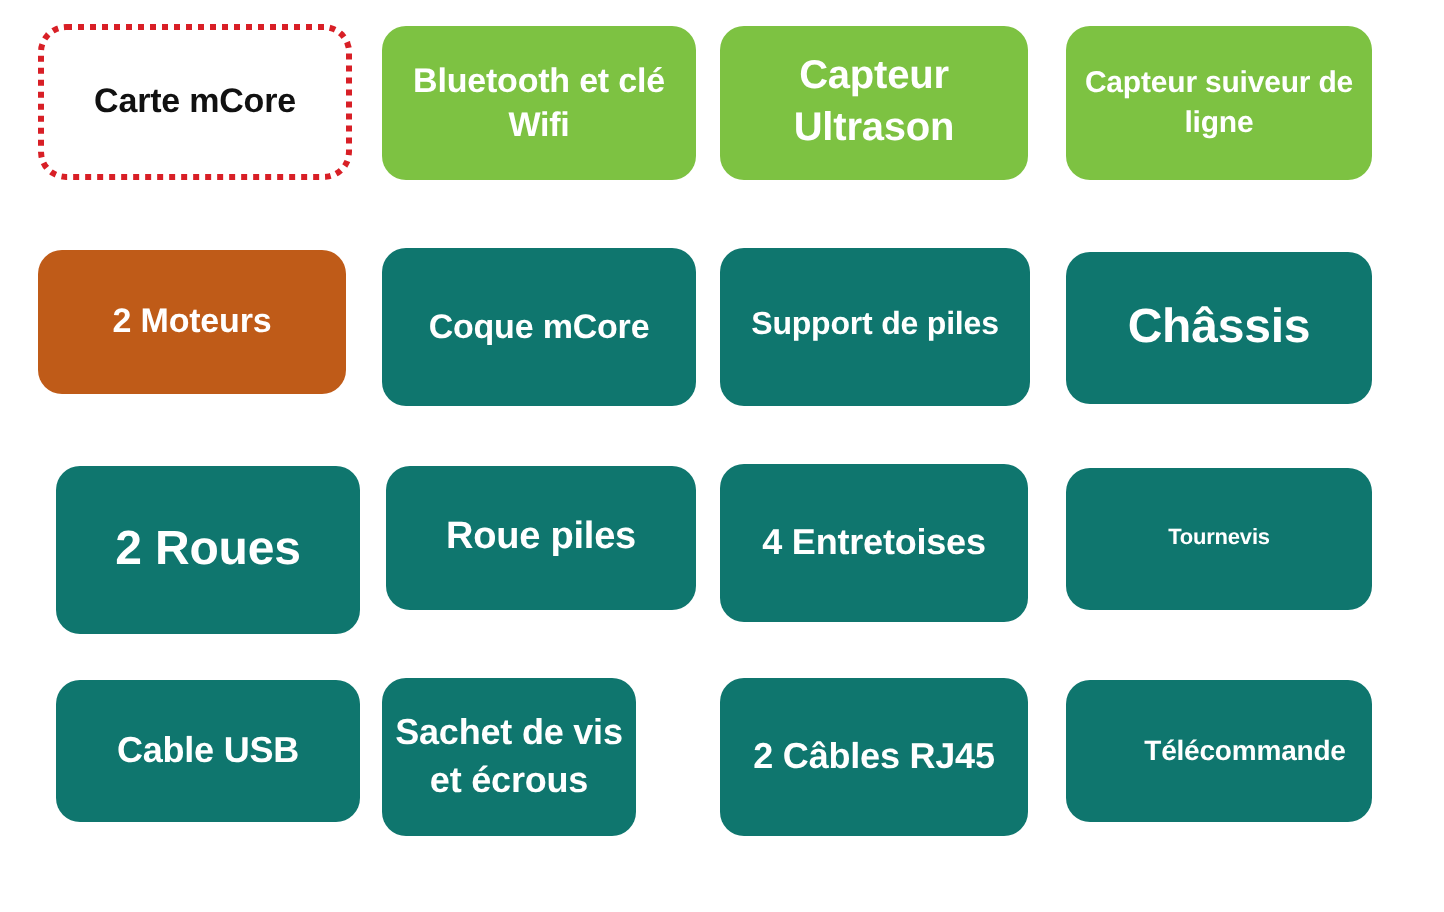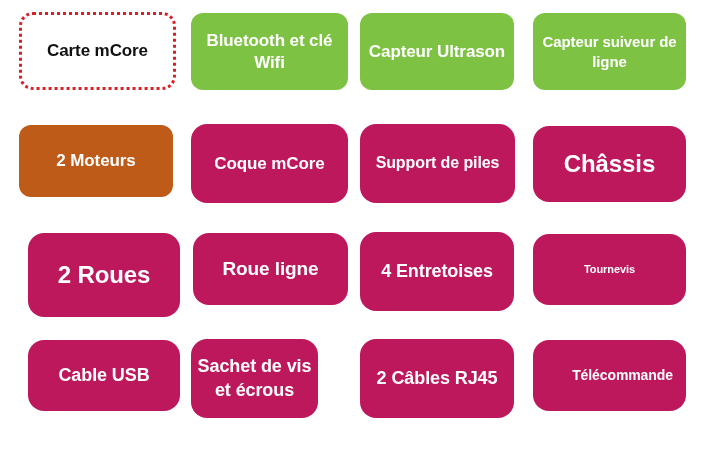--- a/index.html
+++ b/index.html
@@ -25,23 +25,22 @@
     justify-content: center;
     text-align: center;
     border-radius: 12px;
     font-weight: bold;
     line-height: 1.28;
     box-sizing: border-box;
     padding: 2px 6px;
     letter-spacing: -0.1px;
   }
   .card-dark {
-    background: #be185d;
+    background: #0f766e;
     color: #ffffff;
-    border-radius: 16px;
   }
   .card-green {
     background: #7dc242;
     color: #ffffff;
   }
   .card-orange {
     background: #bf5b18;
     color: #ffffff;
   }
   .card-outline {
@@ -58,21 +57,21 @@
 </head>
 <body>
 
 <div id="board">
     <div class="card card-outline" style="left: 19px; top: 12px; width: 157px; height: 78px; font-size: 17px;">
       <span>Carte mCore</span>
     </div>
     <div class="card card-green" style="left: 191px; top: 13px; width: 157px; height: 77px; font-size: 17px; align-items: center;">
       <span>Bluetooth et clé Wifi</span>
     </div>
-    <div class="card card-green" style="left: 360px; top: 13px; width: 154px; height: 77px; font-size: 17px;">
+    <div class="card card-green" style="left: 360px; top: 13px; width: 154px; height: 77px; font-size: 20px;">
       <span>Capteur Ultrason</span>
     </div>
     <div class="card card-green" style="left: 533px; top: 13px; width: 153px; height: 77px; font-size: 15px;">
       <span>Capteur suiveur de ligne</span>
     </div>
     <div class="card card-orange" style="left: 19px; top: 125px; width: 154px; height: 72px; font-size: 17px;">
       <span>2 Moteurs</span>
     </div>
     <div class="card card-dark" style="left: 191px; top: 124px; width: 157px; height: 79px; font-size: 17px;">
       <span>Coque mCore</span>
@@ -80,21 +79,21 @@
     <div class="card card-dark" style="left: 533px; top: 126px; width: 153px; height: 76px; font-size: 24px;">
       <span>Châssis</span>
     </div>
     <div class="card card-dark" style="left: 360px; top: 124px; width: 155px; height: 79px; font-size: 16px;">
       <span>Support de piles</span>
     </div>
     <div class="card card-dark" style="left: 28px; top: 233px; width: 152px; height: 84px; font-size: 24px;">
       <span>2 Roues</span>
     </div>
     <div class="card card-dark" style="left: 193px; top: 233px; width: 155px; height: 72px; font-size: 19px;">
-      <span>Roue ligne</span>
+      <span>Roue piles</span>
     </div>
     <div class="card card-dark" style="left: 360px; top: 232px; width: 154px; height: 79px; font-size: 18px;">
       <span>4 Entretoises</span>
     </div>
     <div class="card card-dark" style="left: 533px; top: 234px; width: 153px; height: 71px; font-size: 11px;">
       <span>Tournevis</span>
     </div>
     <div class="card card-dark" style="left: 28px; top: 340px; width: 152px; height: 71px; font-size: 18px;">
       <span>Cable USB</span>
     </div>

